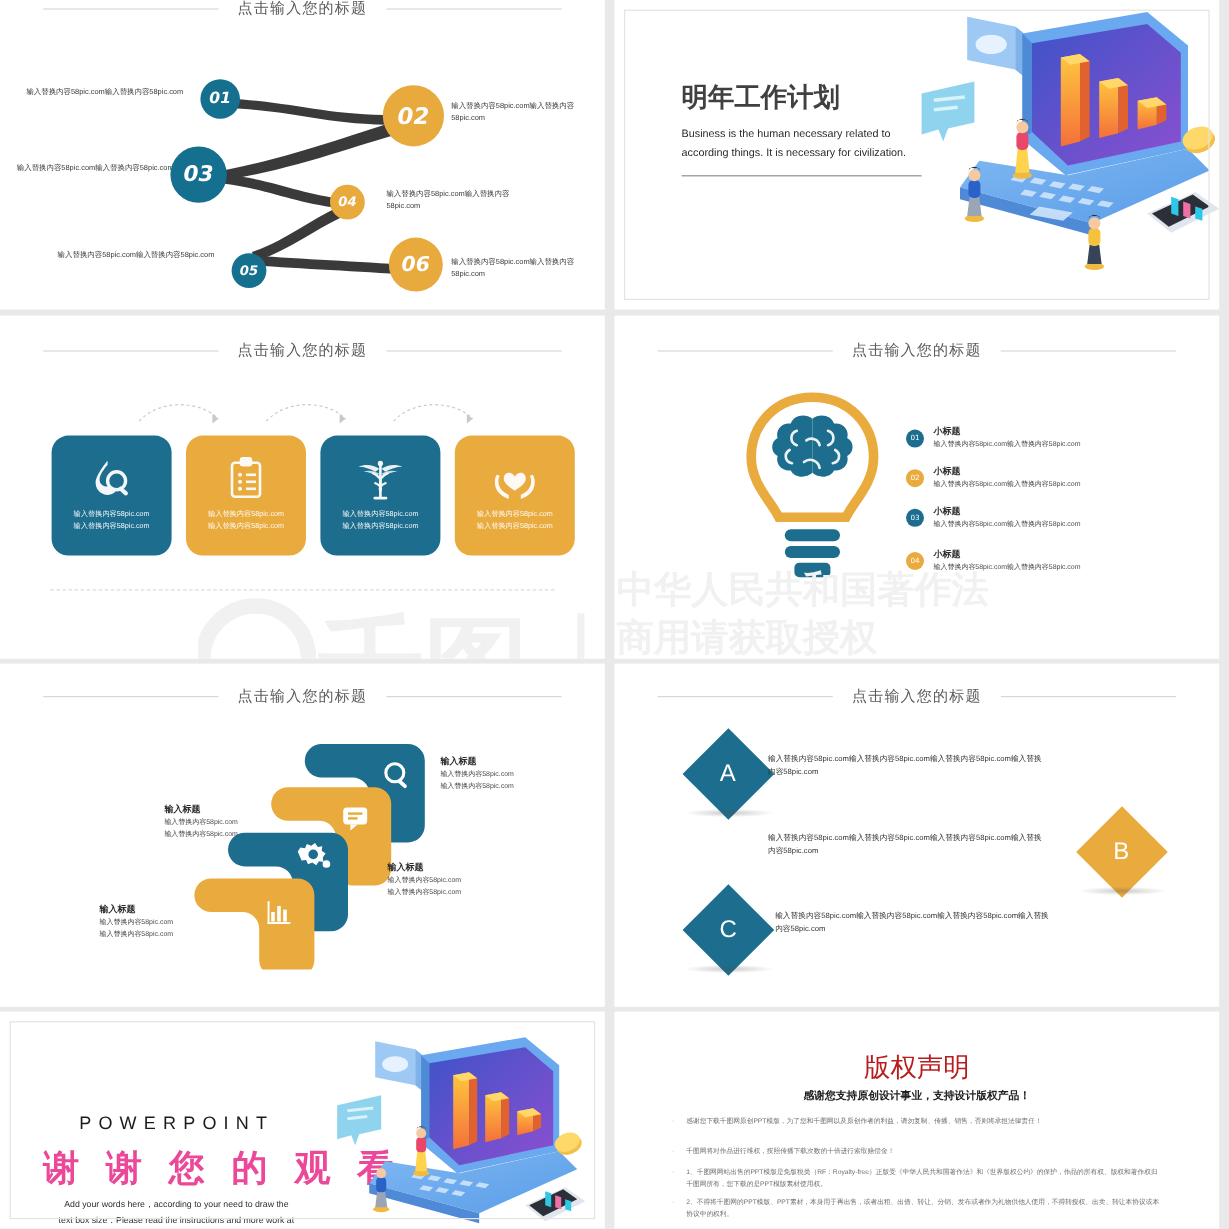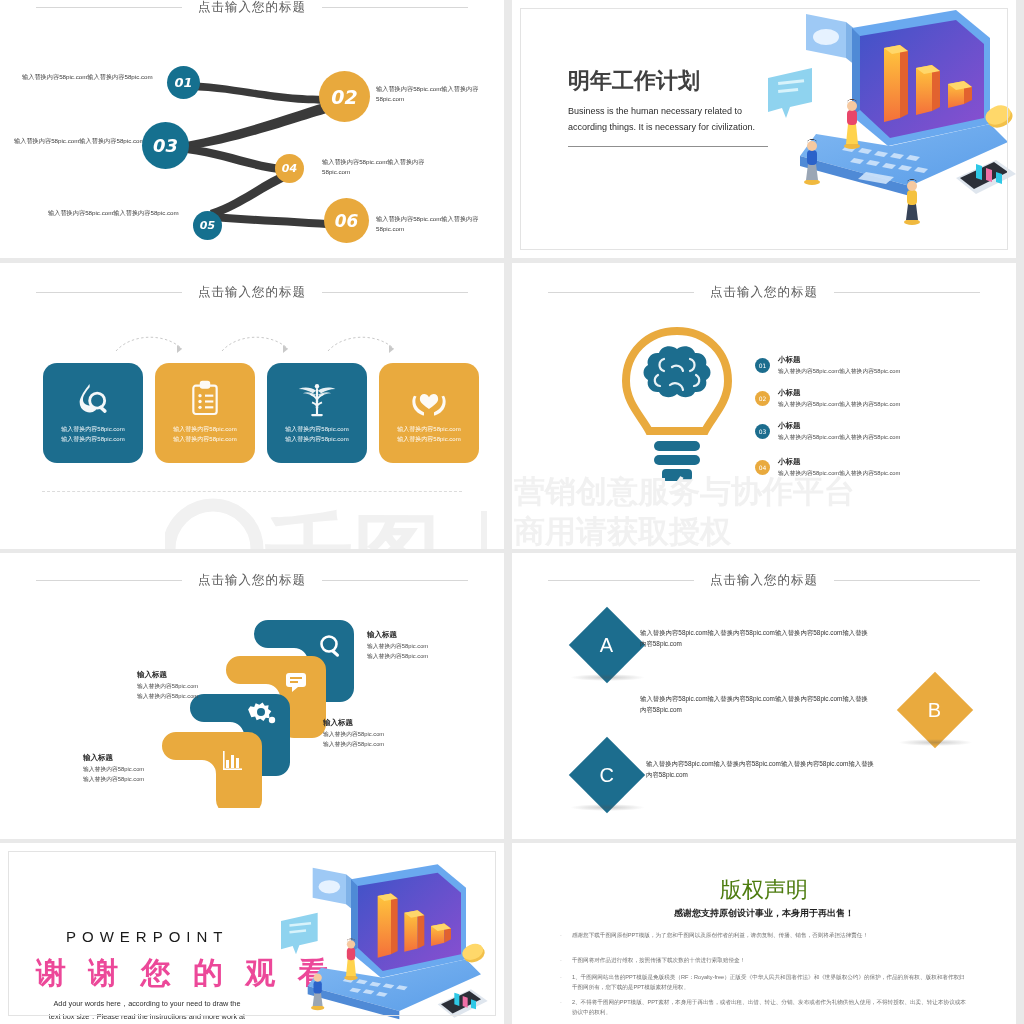--- a/index.html
+++ b/index.html
@@ -107,21 +107,21 @@
   .pp-big{
     position:absolute; font-size:30px; letter-spacing:7px; color:#ec4899;
     font-weight:700;
   }
   .pp-body{
     position:absolute; font-size:7.3px; line-height:1.75; color:#2e2e2e;
     text-align:center; width:250px;
   }
 
   
-  .cp-title{ position:absolute; width:100%; text-align:center; font-size:22px; color:#4d7c0f; }
+  .cp-title{ position:absolute; width:100%; text-align:center; font-size:22px; color:#b91c1c; }
   .cp-sub{ position:absolute; width:100%; text-align:center; font-size:9px; font-weight:700; color:#202020; }
   .cp-item{ position:absolute; display:flex; gap:10px; font-size:5.6px; line-height:1.72; color:#6f6f6f; }
   .cp-item .dot{ color:#9a9a9a; flex:0 0 auto; }
 
   
   .illus{ position:absolute; }
 </style>
 </head>
 <body>
 
@@ -415,21 +415,21 @@
         </div>
       <div class="bullet-h" style="left:266px;top:158px;">小标题</div>
       <div class="bullet-b" style="left:266px;top:170px;">输入替换内容58pic.com输入替换内容58pic.com</div>
 
       <div class="mini-num orange" style="left:243px;top:197px;">
         <span>04</span>
         </div>
       <div class="bullet-h" style="left:266px;top:194px;">小标题</div>
       <div class="bullet-b" style="left:266px;top:206px;">输入替换内容58pic.com输入替换内容58pic.com</div>
 
-      <div class="wmark" style="left:2px;top:208px;font-size:31px;">营销创意服务与协作平台</div>
+      <div class="wmark" style="left:2px;top:208px;font-size:31px;">中华人民共和国著作法</div>
       <div class="wmark" style="left:2px;top:248px;font-size:31px;">商用请获取授权</div>
     </div>
   </div>
 
   <div class="slide" style="left:0;top:553px;width:504px;height:286px;">
     <div class="slide-inner">
       <div class="title-row" style="top:18px;height:18px;">
         <div class="rule"></div>
         <div class="ttl">点击输入您的标题</div>
         <div class="rule"></div>
@@ -610,21 +610,21 @@
            <path d="M226,162 L232,164 L232,176 L226,174 Z" fill="#f06fa6"></path>
            <path d="M236,166 L242,168 L242,178 L236,176 Z" fill="#2ec8e6"></path>
           </g>
       </svg>
     </div>
   </div>
 
   <div class="slide" style="left:512px;top:843px;width:504px;height:181px;">
     <div class="slide-inner">
       <div class="cp-title" style="top:32px;">版权声明</div>
-      <div class="cp-sub" style="top:64px;">感谢您支持原创设计事业，本身用于再出售！</div>
+      <div class="cp-sub" style="top:64px;">感谢您支持原创设计事业，支持设计版权产品！</div>
 
       <div class="cp-item" style="left:48px;top:88px;width:410px;">
         <span class="dot">·</span>
         <span>感谢您下载千图网原创PPT模版，为了您和千图网以及原创作者的利益，请勿复制、传播、销售，否则将承担法律责任！</span>
       </div>
       <div class="cp-item" style="left:48px;top:113px;width:410px;">
         <span class="dot">·</span>
         <span>千图网将对作品进行维权，按照传播下载次数的十倍进行索取赔偿金！</span>
       </div>
       <div class="cp-item" style="left:48px;top:130px;width:410px;">

